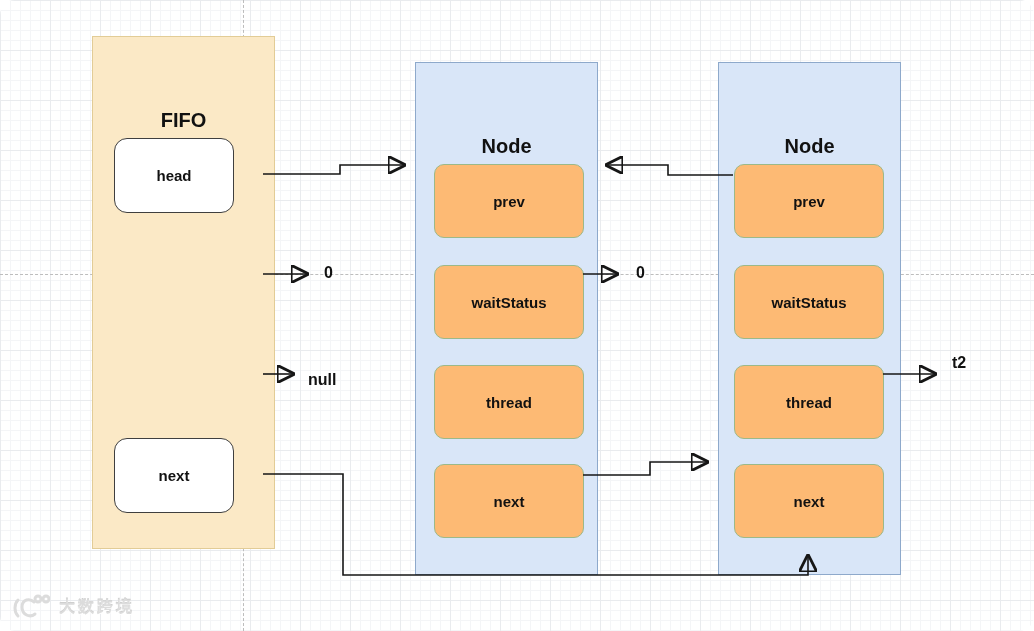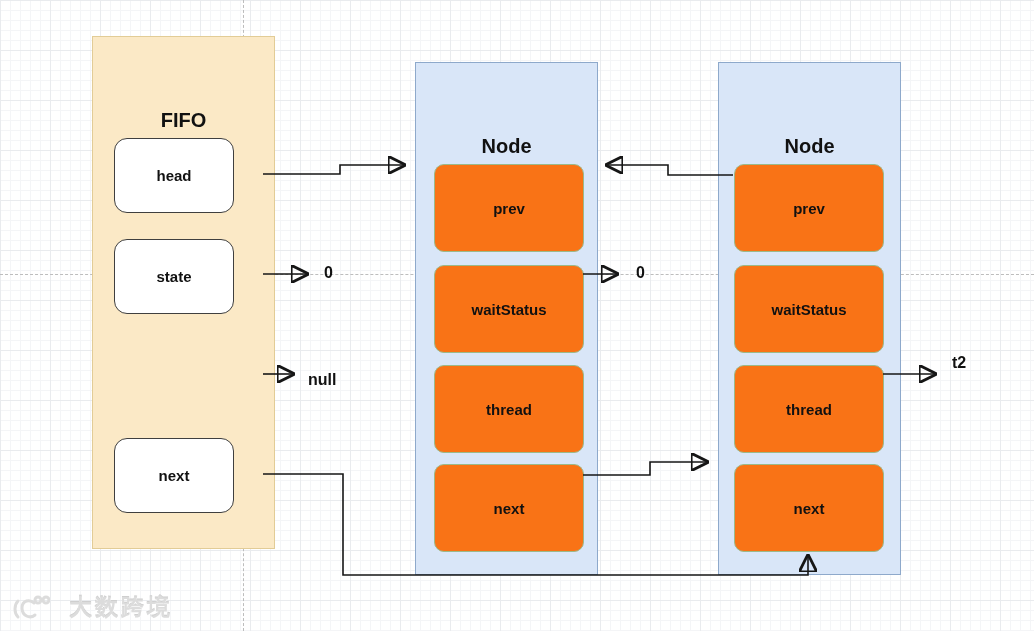--- a/index.html
+++ b/index.html
@@ -8,20 +8,21 @@
     position:relative;
     width:1034px;height:631px;
     overflow:hidden;
     background-color:#ffffff;
     background-image:
       linear-gradient(#e9ebee 1px, transparent 1px),
       linear-gradient(90deg, #e9ebee 1px, transparent 1px),
       linear-gradient(#f4f5f7 1px, transparent 1px),
       linear-gradient(90deg, #f4f5f7 1px, transparent 1px);
     background-size:50px 50px,50px 50px,10px 10px,10px 10px;
+    border-radius:15px;
   }
   .guide-h{
     position:absolute;left:0;width:1034px;height:0;
     border-top:1px dashed #bdbdbd;z-index:1;
   }
   .guide-v{
     position:absolute;top:0;height:631px;width:0;
     border-left:1px dashed #bdbdbd;z-index:1;
   }
   .col{
@@ -40,55 +41,54 @@
     position:absolute;
     box-sizing:border-box;
     display:flex;align-items:center;justify-content:center;
     font-size:15px;font-weight:bold;color:#111111;
   }
   .fieldbox.white{
     background:#ffffff;border:1.5px solid #3f3f3f;border-radius:13px;
     left:21px;width:120px;height:75px;
   }
   .fieldbox.green{
-    background:#f97316;border:1px solid #9cb989;border-radius:10px;
-    width:150px;height:88px;
+    background:#fdba74;border:1px solid #9cb989;border-radius:10px;
+    width:150px;height:74px;
   }
   .col-blue1 .fieldbox.green{left:18px;}
   .col-blue2 .fieldbox.green{left:15px;}
   .ft0{top:101px;}.ft1{top:202px;}.ft2{top:302px;}.ft3{top:401px;}
   #edges{position:absolute;left:0;top:0;z-index:3;pointer-events:none;}
   #edges path{stroke:#161616;stroke-width:1.6;fill:none;}
   .ann{
     position:absolute;z-index:4;
     font-size:16px;font-weight:bold;color:#111111;
     transform:translateY(-54%);
     white-space:nowrap;
   }
   #watermark{
     position:absolute;left:10px;top:592px;z-index:5;
-    display:flex;align-items:center;gap:19px;
+    display:flex;align-items:center;gap:9px;
     color:#dcdcdc;
     text-shadow:0 1px 0 #ffffff, 0 -1px 0 #cfcfcf;
-    font-size:23px;font-weight:bold;letter-spacing:3px;
+    font-size:16px;font-weight:bold;letter-spacing:3px;
     user-select:none;
   }
 </style>
 </head>
 <body>
 
 <div id="canvas">
 
   <div class="guide-h" style="top:274px;"></div>
   <div class="guide-v" style="left:243px;"></div>
 
   <div class="col col-yellow" style="left:92px;top:36px;">
     <div class="col-title">FIFO</div>
     <div class="fieldbox white ft0">head</div>
-    <div class="fieldbox white ft1">state</div>
     <div class="fieldbox white ft3">next</div>
   </div>
 
   <div class="col col-blue col-blue1" style="left:415px;top:37px;">
     <div class="col-title">Node</div>
     <div class="fieldbox green ft0">prev</div>
     <div class="fieldbox green ft1">waitStatus</div>
     <div class="fieldbox green ft2">thread</div>
     <div class="fieldbox green ft3">next</div>
   </div>

